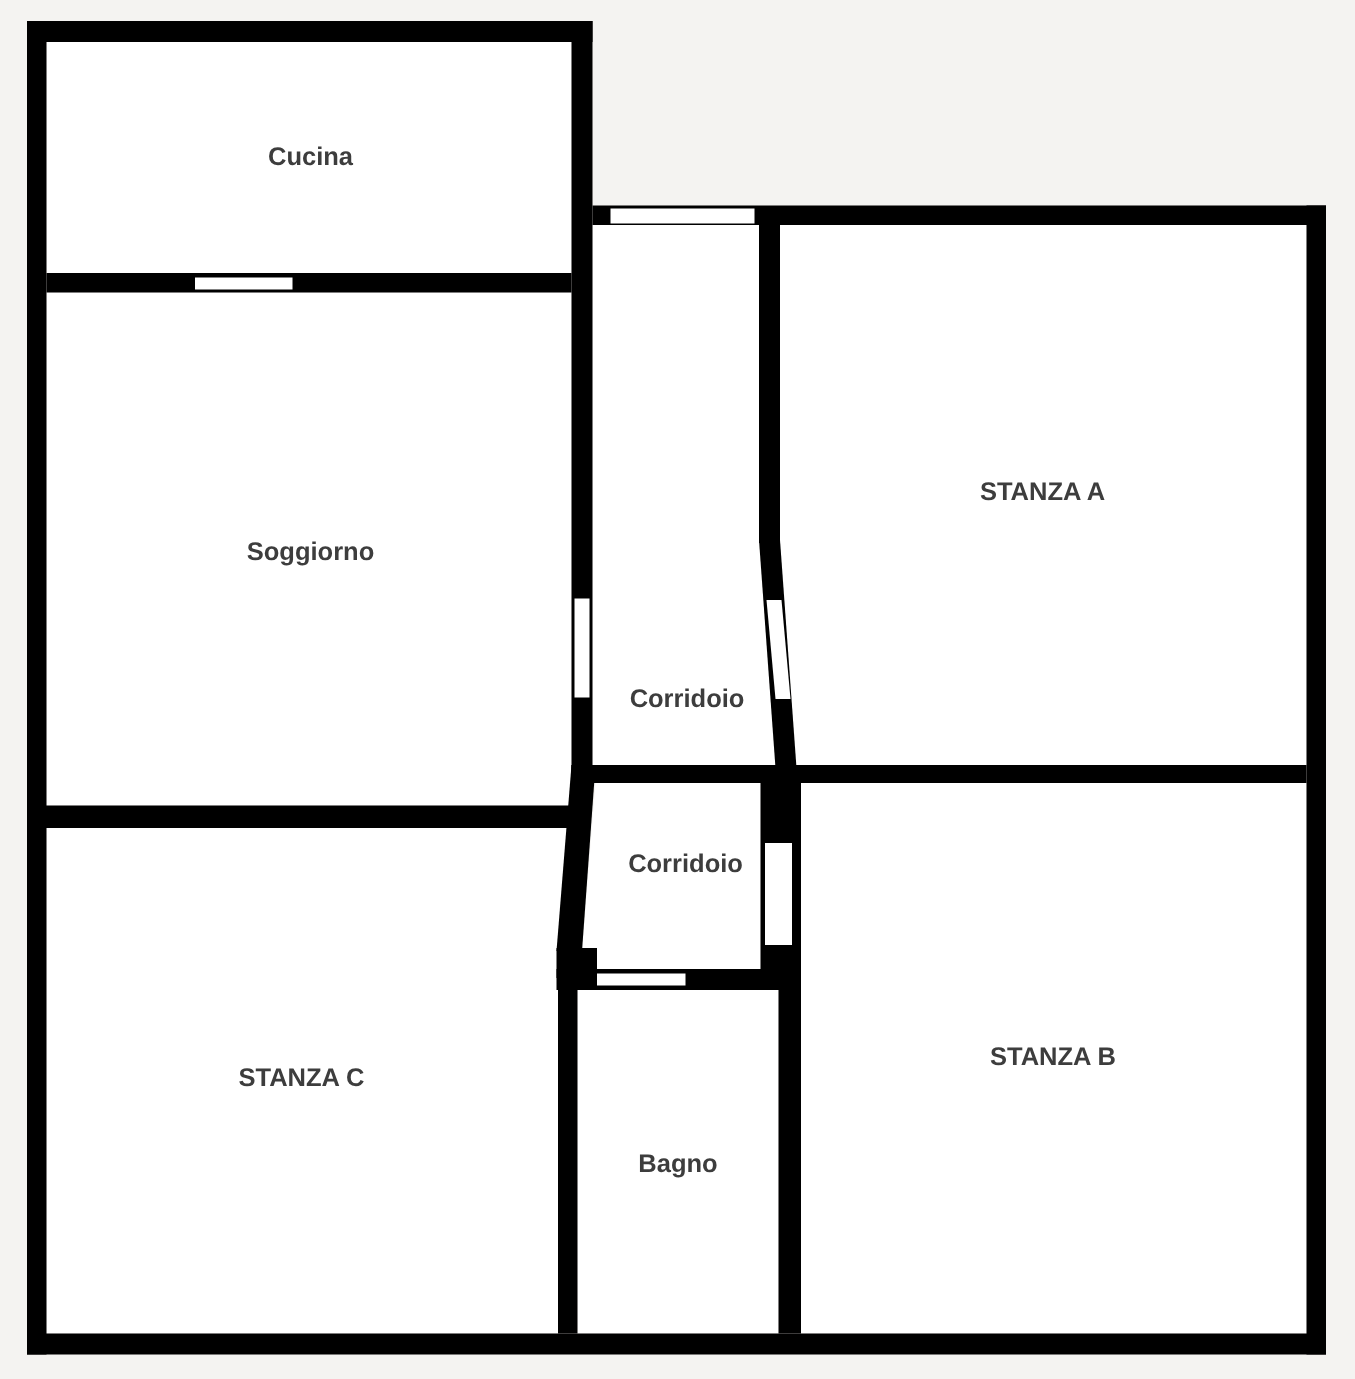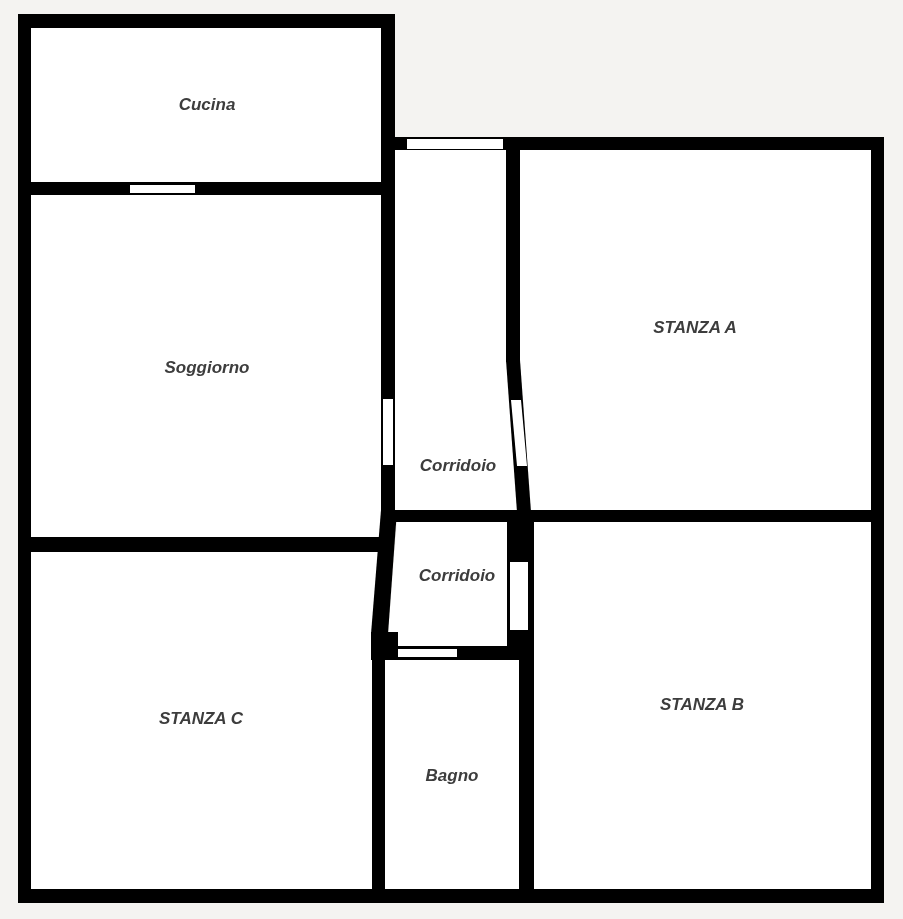--- a/index.html
+++ b/index.html
@@ -7,21 +7,20 @@
     padding: 0;
     background: var(--bg, #f4f3f1);
   }
   .plan-wrap {
     position: relative;
     width: 903px;
     height: 919px;
     background: var(--bg, #f4f3f1);
     overflow: hidden;
     font-family: "Liberation Sans", "DejaVu Sans", sans-serif;
-    font-style: italic;
   }
   svg { display: block; }
   .room  { fill: var(--room, #ffffff); stroke: none; }
   .wall  { fill: var(--wall, #000000); stroke: none; }
   .opening { fill: var(--room, #ffffff); stroke: none; }
   .room-label {
     fill: var(--label, #3d3d3d);
     font-family: "Liberation Sans", "DejaVu Sans", sans-serif;
     font-size: 17px;
     font-weight: 700;

